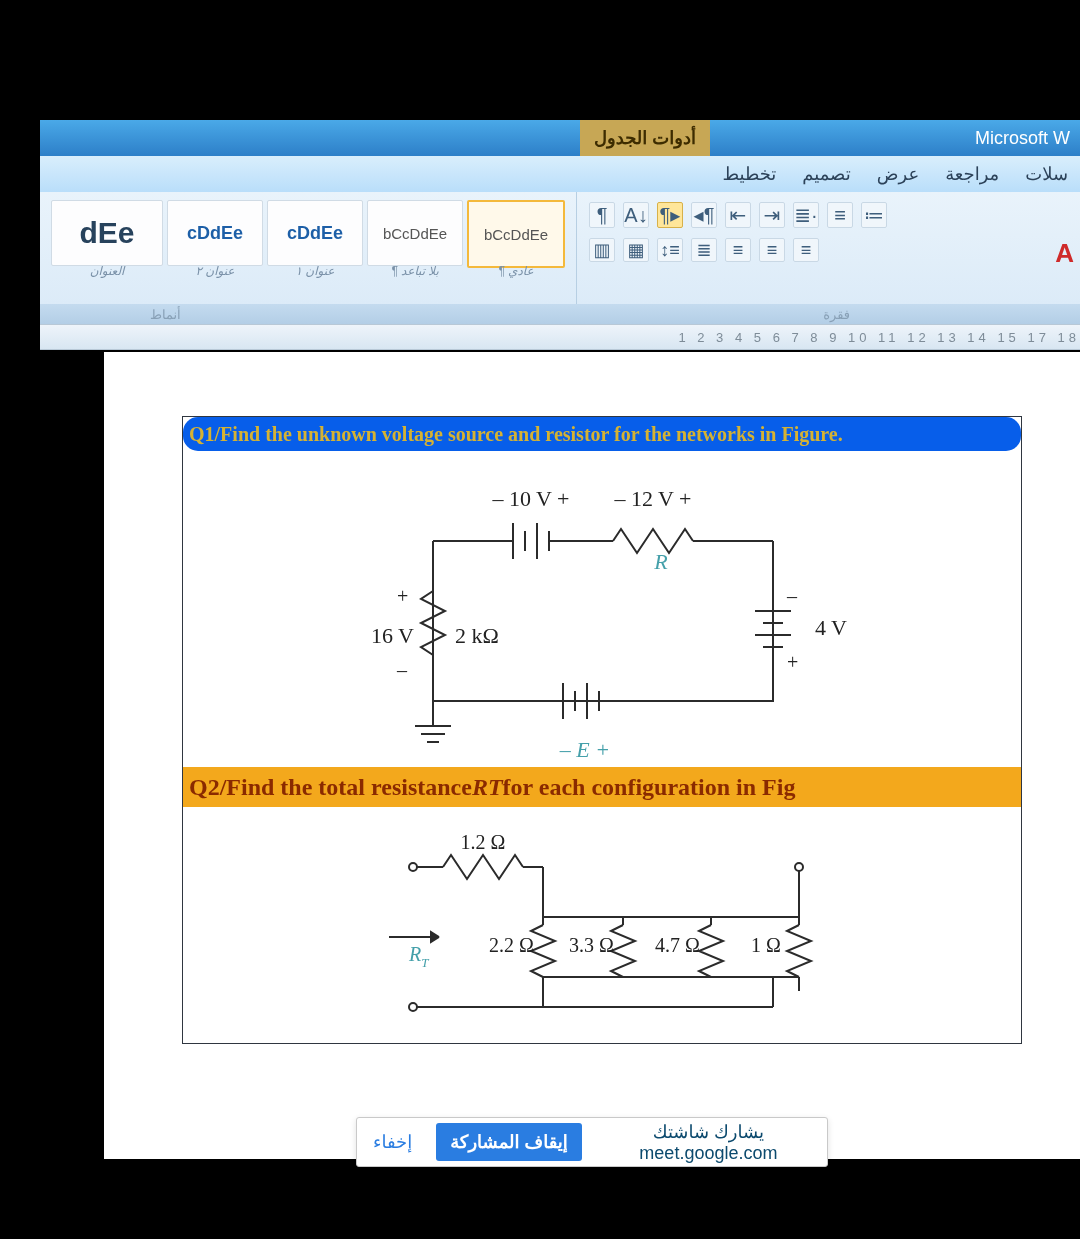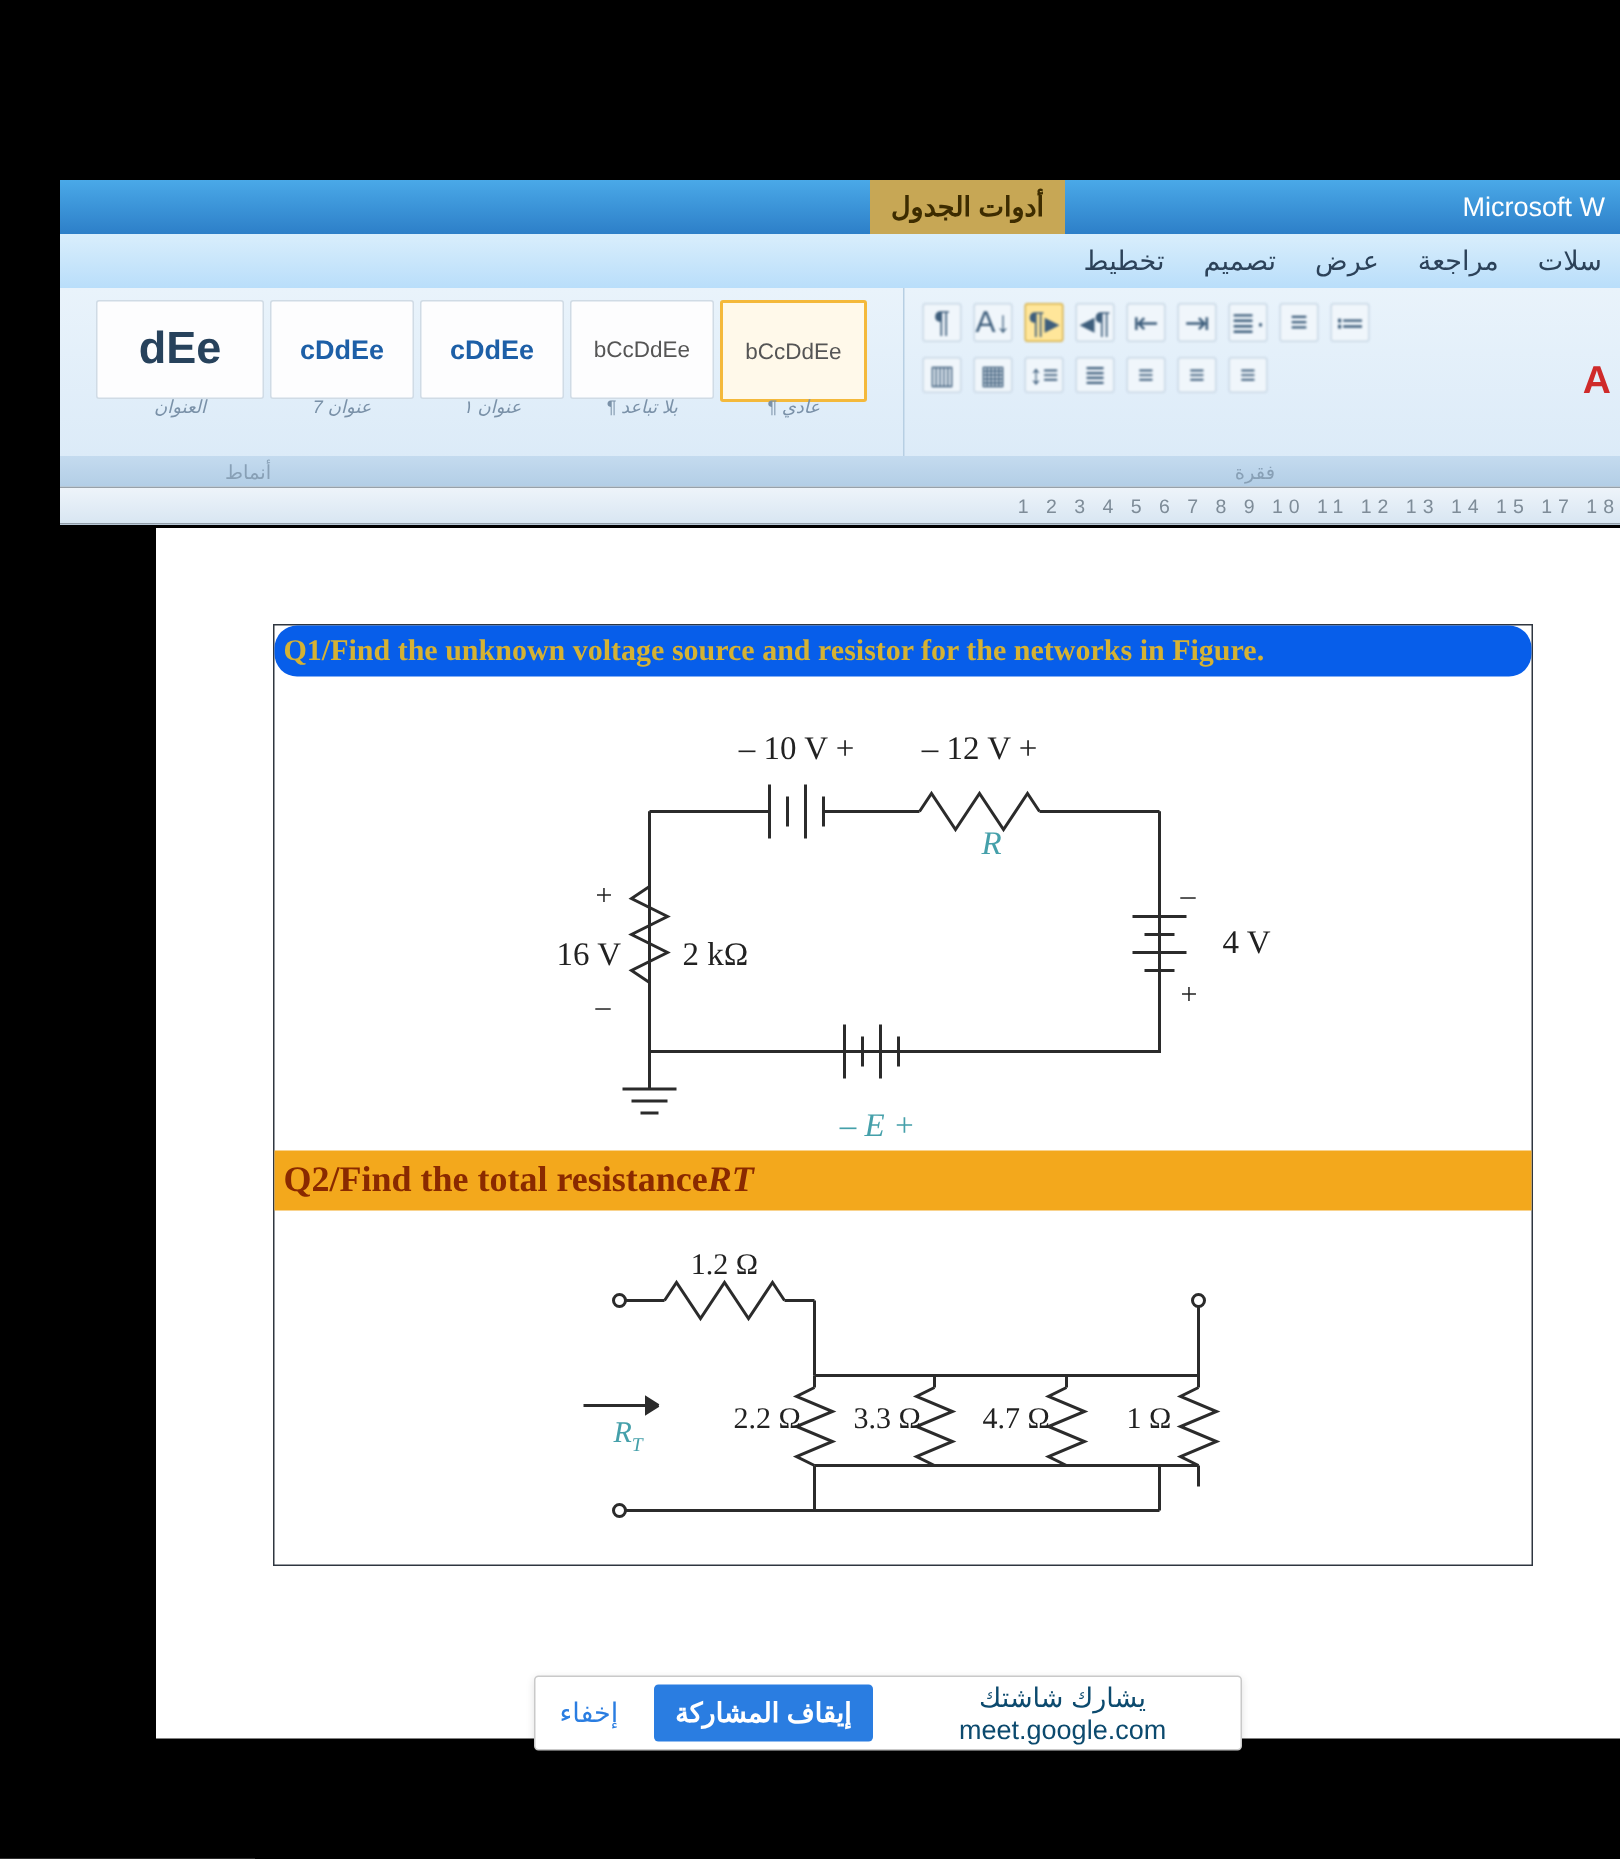--- a/index.html
+++ b/index.html
@@ -11,21 +11,21 @@
   .titlebar .ttool{position:absolute;left:540px;top:0;height:36px;
     background:#c7a755;color:#3d2c00;display:flex;align-items:center;
     padding:0 14px;font-size:18px;font-weight:600;}
   .titlebar .brand{padding:0 10px;}
   .ribbon-tabs{position:absolute;left:0;top:156px;right:0;height:36px;
     background:linear-gradient(#d9eefc,#b9defa);display:flex;justify-content:flex-end;
     align-items:center;color:#2c4259;font-size:18px;gap:26px;padding-right:12px;}
   .ribbon-tabs span{cursor:default;}
   .ribbon{position:absolute;left:0;top:192px;right:0;height:112px;
     background:linear-gradient(#e9f3fb,#dcebf8);display:flex;}
-  .styles{display:flex;align-items:flex-start;padding:8px 24px;gap:4px;
+  .styles{display:flex;align-items:flex-start;padding:8px 11px;gap:4px;
     border-right:1px solid #b7cfe3;}
   .styles .cell{width:94px;height:64px;border:1px solid #d0dbe5;background:#fdfdfe;
     display:flex;flex-direction:column;align-items:center;justify-content:center;
     font-size:14px;color:#5a5a5a;border-radius:2px;}
   .styles .big{width:110px;font-size:30px;font-weight:700;color:#27425c;}
   .styles .blue{color:#1d5fa7;font-size:18px;font-weight:700;}
   .styles .small{color:#555;font-size:15px;}
   .styles .sel{border:2px solid #f4b93b;background:#fff9ea;}
   .styles .sub{position:absolute;top:64px;font-size:12px;color:#7a91a8;width:100%;text-align:center;font-style:italic;}
   .styles .wrap{position:relative;height:88px;}
@@ -90,21 +90,21 @@
     </div>
 
     <div class="ribbon">
       <div class="styles">
         <div class="wrap">
             <div class="cell big">dEe</div>
             <div class="sub">العنوان</div>
           </div>
         <div class="wrap">
             <div class="cell blue">cDdEe</div>
-            <div class="sub">عنوان 7</div>
+            <div class="sub">عنوان ٢</div>
           </div>
         <div class="wrap">
             <div class="cell blue">cDdEe</div>
             <div class="sub">عنوان ١</div>
           </div>
         <div class="wrap">
             <div class="cell small">bCcDdEe</div>
             <div class="sub">¶ بلا تباعد</div>
           </div>
         <div class="wrap">
@@ -200,20 +200,21 @@
           <text x="272" y="192" font-size="22" fill="#222">2 kΩ</text>
           <text x="632" y="184" font-size="22" fill="#222">4 V</text>
           <text x="604" y="152" font-size="20" fill="#222">–</text>
           <text x="604" y="218" font-size="20" fill="#222">+</text>
           <text x="402" y="306" font-size="22" fill="#45a0aa" font-style="italic" text-anchor="middle">–   E   +</text>
         </svg>
 
         <div class="q2bar">
           <span>Q2/Find the total resistance </span>
           <i>RT</i>
+          <span> for each configuration in Fig</span>
         </div>
 
         <svg viewBox="0 0 838 236" width="838" height="236" style="position:absolute;top:390px;left:0;">
           <g stroke="#2b2b2b" stroke-width="2" fill="none">
 
             <circle cx="230" cy="60" r="4"></circle>
             <line x1="234" y1="60" x2="260" y2="60"></line>
             <polyline points="260,60 268,48 284,72 300,48 316,72 332,48 340,60"></polyline>
             <line x1="340" y1="60" x2="360" y2="60"></line>
 

